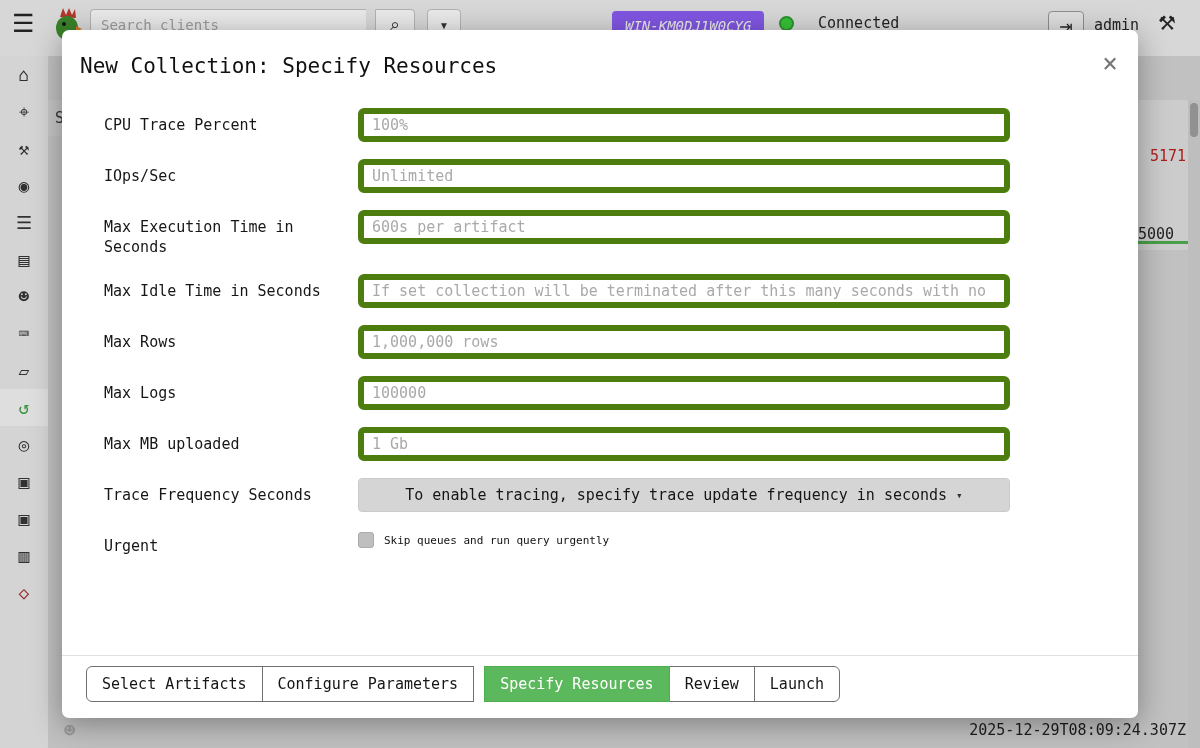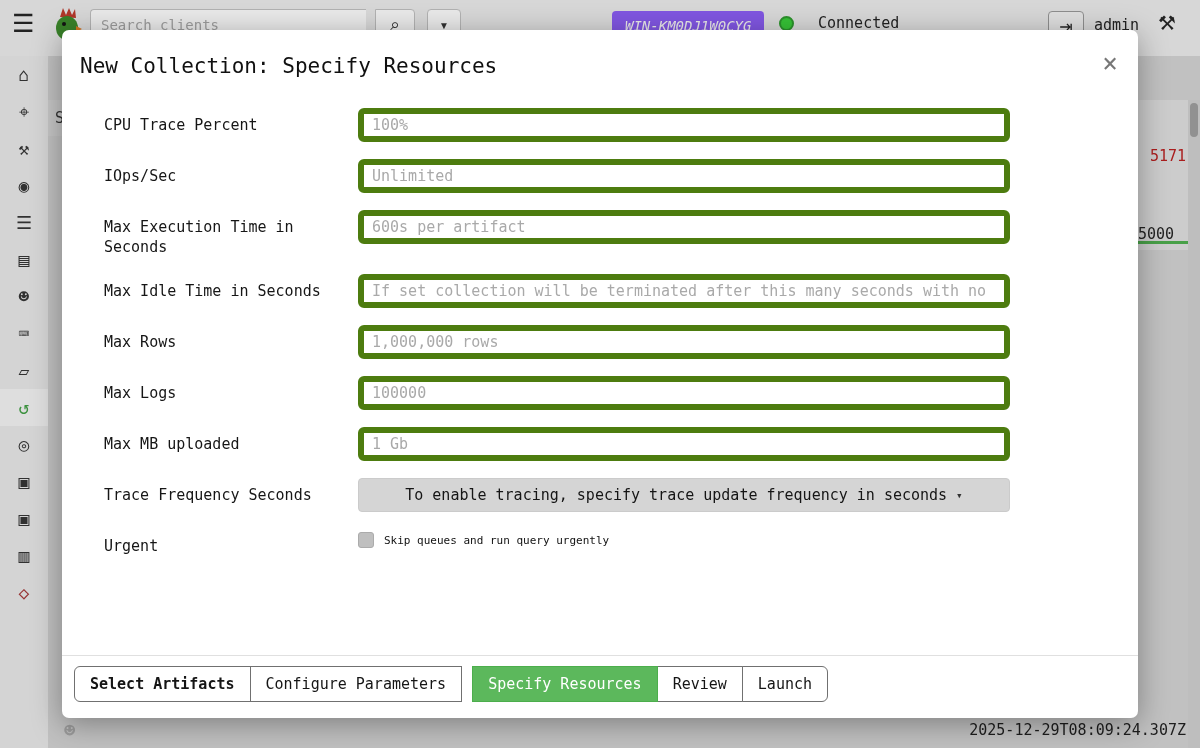--- a/index.html
+++ b/index.html
@@ -51,21 +51,21 @@
   .form-label { flex:0 0 254px; padding:7px 30px 0 0; font-size:15px; color:#161616; line-height:20px; }
   .form-input { flex:1 1 auto; min-width:0; height:34px; border:6px solid #4d7c0f; border-radius:6px; padding:0 8px; font:15px "DejaVu Sans Mono", monospace; color:#333; background:#fff; white-space:nowrap; }
   .form-input::placeholder { color:#a9a9a9; }
   .trace-btn { flex:1 1 auto; height:34px; background:#d5d5d5; border:1px solid #cbcbcb; border-radius:4px; font:15px "DejaVu Sans Mono", monospace; color:#151515; display:flex; align-items:center; justify-content:center; gap:9px; cursor:pointer; }
   .caret-sm { font-size:11px; color:#333; }
   .urgent-wrap { flex:1 1 auto; display:flex; align-items:center; gap:10px; padding-top:3px; }
   .checkbox { width:16px; height:16px; background:#bfbfbf; border:1px solid #ababab; border-radius:3px; flex:0 0 auto; cursor:pointer; }
   .urgent-text { font-size:11px; color:#111; }
   .modal-footer { flex:0 0 auto; border-top:1px solid #e0e0e0; padding:10px 8px 16px; display:flex; }
   .ftab { height:36px; padding:0 15px; background:#fff; border:1px solid #707070; font:15px "DejaVu Sans Mono", monospace; color:#151515; margin-left:-1px; cursor:pointer; position:relative; }
-  .ftab:first-child { border-radius:6px 0 0 6px; margin-left:4px;font-weight:bold; }
+  .ftab:first-child { border-radius:6px 0 0 6px; margin-left:16px; }
   .ftab:last-child { border-radius:0 6px 6px 0; }
   .ftab.active { background:#5cb85c; border-color:#4cae4c; color:#fff; z-index:1;margin-left:10px; }
 </style>
 </head>
 <body>
 
 <div class="screen">
 
   <div class="navbar">
     <button class="hamburger">☰</button>

